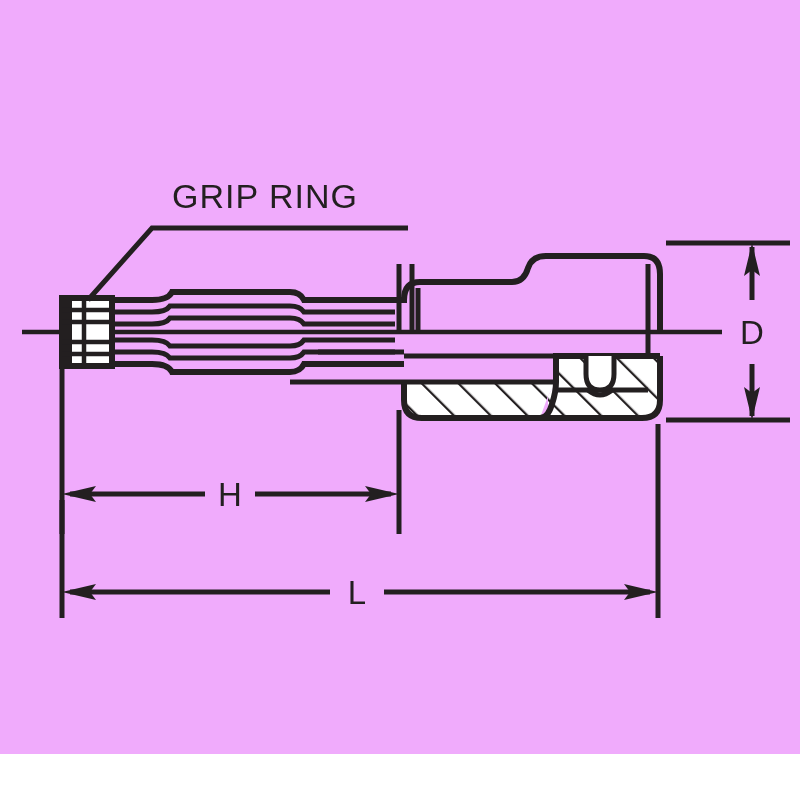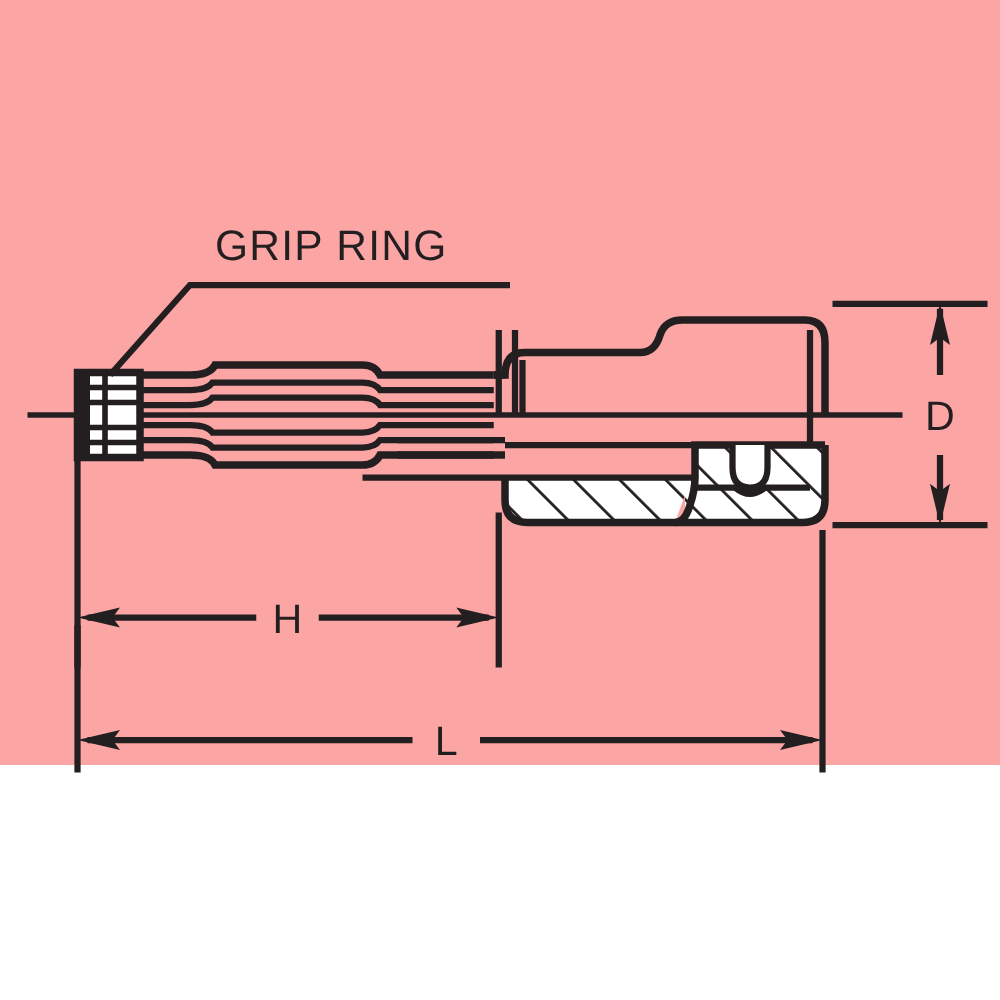--- a/index.html
+++ b/index.html
@@ -9,22 +9,22 @@
   }
   body {
     width: 800px;
     height: 800px;
     font-family: "Liberation Sans", sans-serif;
     overflow: hidden;
   }
   #drawing-root {
     position: relative;
     width: 800px;
-    height: 612px;
-    background: #fca5a5;
+    height: 754px;
+    background: #f0abfc;
   }
   svg#tech-drawing {
     display: block;
     width: 800px;
     height: 800px;
   }
   .lbl {
     font-family: "Liberation Sans", sans-serif;
     fill: #231f20;
   }

